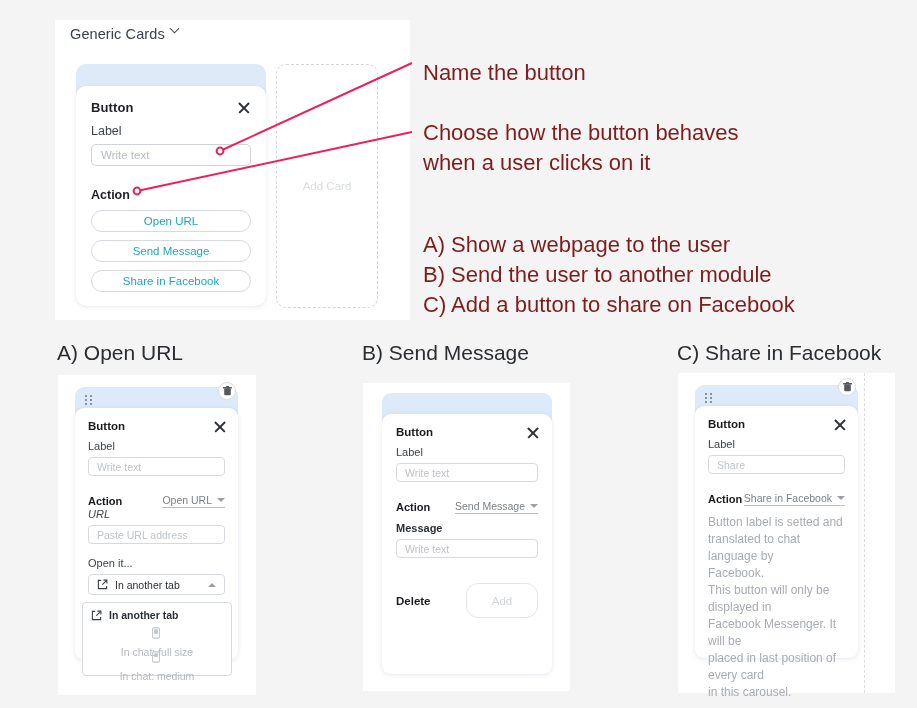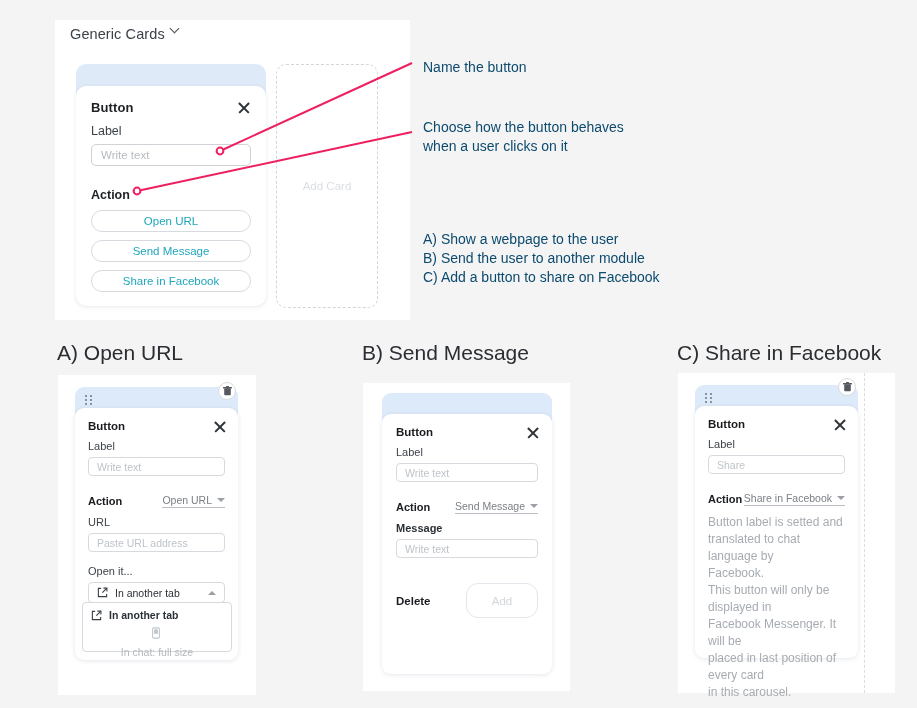--- a/index.html
+++ b/index.html
@@ -160,22 +160,22 @@
     align-items: center;
     justify-content: center;
     font-size: 11.5px;
     color: #dadee2;
     cursor: pointer;
   }
 
   
   .anno {
     position: absolute;
-    font-size: 14px;
-    color: #0c4a6e;
+    font-size: 22px;
+    color: #7f1d1d;
     line-height: 1.37;
     white-space: pre-line;
   }
   #anno-1 { left: 423px; top: 58px; }
   #anno-2 { left: 423px; top: 118px; }
   #anno-3 { left: 423px; top: 230px; }
 
   
   #leaders {
     position: absolute;
@@ -437,21 +437,21 @@
       </div>
 
       <div style="display:flex;align-items:center;justify-content:space-between;margin-top:18px;">
         <span class="mini-act">Action</span>
         <span class="sel-underline">
           <span>Open URL</span>
           <span class="caret"></span>
         </span>
       </div>
 
-      <div class="mini-lab" style="margin-top:8px;">URL</div>
+      <div class="mini-lab" style="font-style:italic;">URL</div>
       <div class="mini-input" style="margin-top:5px;">
         <span>Paste URL address</span>
       </div>
 
       <div class="mini-lab" style="margin-top:13px;">Open it...</div>
       <div class="mini-input" style="margin-top:5px;height:21px;justify-content:space-between;color:#2b3036;">
         <span style="display:flex;align-items:center;gap:7px;">
           <span class="dd-ico">
             <svg width="11" height="11" viewBox="0 0 12 12">
               <path d="M4.5 1.5H1.5V10.5H10.5V7.5" fill="none" stroke="#3a3f45" stroke-width="1.2"></path>
@@ -479,20 +479,29 @@
     </div>
     <div class="dd-item dim">
       <span class="dd-ico">
         <svg width="8" height="12" viewBox="0 0 9 13">
           <rect x="0.7" y="0.7" width="7.6" height="11.6" rx="1.2" fill="none" stroke="#c0c5ca" stroke-width="1.2"></rect>
           <rect x="2.4" y="2.4" width="4.2" height="5" fill="#c0c5ca"></rect>
         </svg>
       </span>
       <span>In chat: full size</span>
     </div>
+    <div class="dd-item dim">
+      <span class="dd-ico">
+        <svg width="8" height="12" viewBox="0 0 9 13">
+          <rect x="0.7" y="0.7" width="7.6" height="11.6" rx="1.2" fill="none" stroke="#c0c5ca" stroke-width="1.2"></rect>
+          <rect x="2.4" y="2.4" width="4.2" height="4" fill="#c0c5ca"></rect>
+        </svg>
+      </span>
+      <span>In chat: medium</span>
+    </div>
   </div>
 </div>
 
 <div class="panel-heading" id="h-b">B) Send Message</div>
 <div class="shot" id="shot-b">
 
   <div class="blue-head" style="left:19px; top:10px; width:170px; height:40px;"></div>
 
   <div class="mini-card" style="left:19px; top:31px; width:170px; height:260px;">
     <div style="padding:12px 14px 0 14px;">

